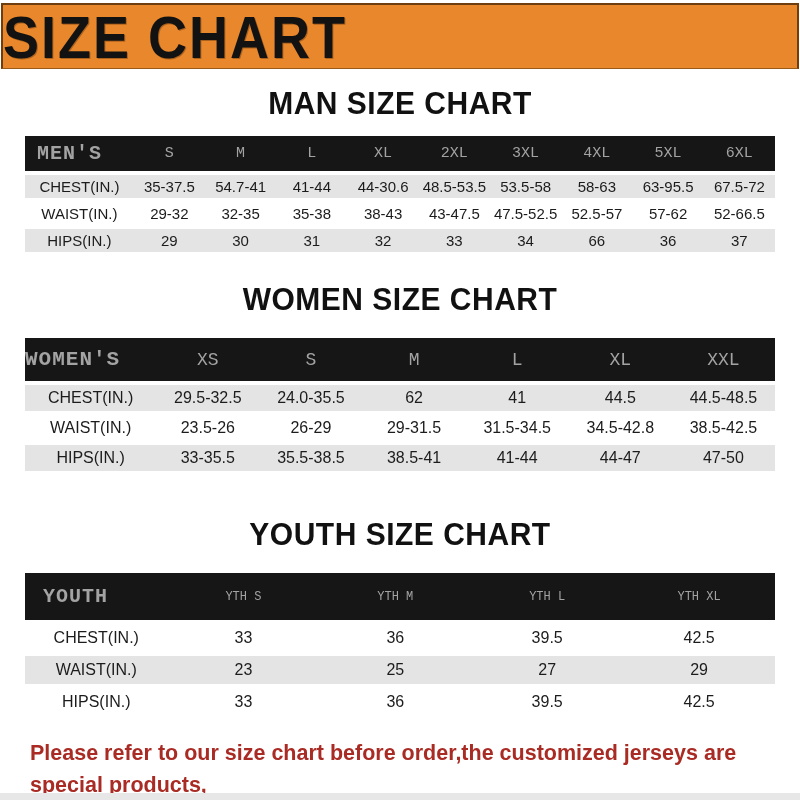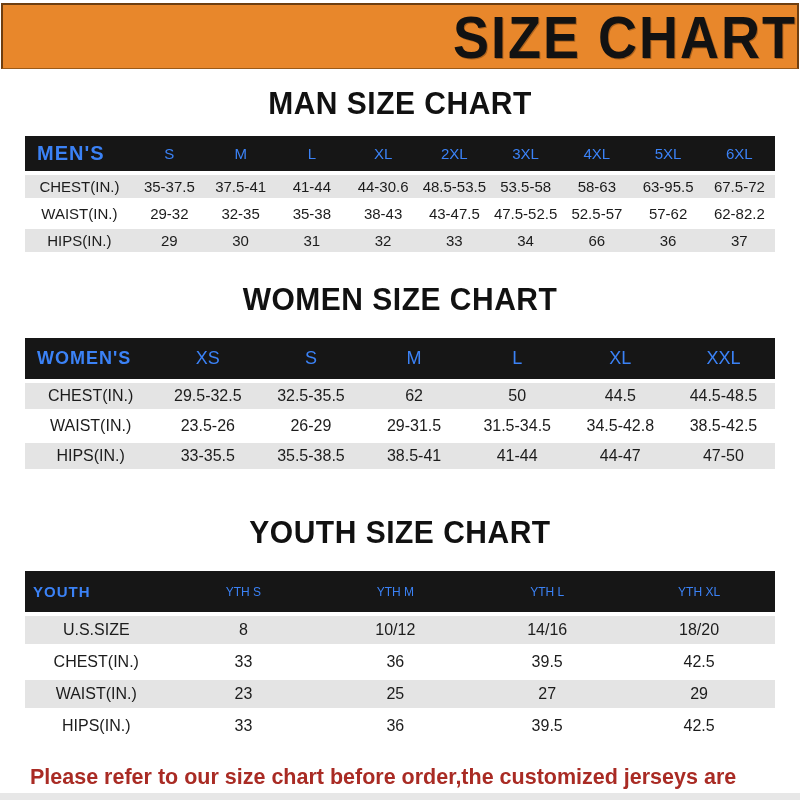--- a/index.html
+++ b/index.html
@@ -11,21 +11,21 @@
   }
   
   .banner {
     margin: 3px 1px 0 1px;
     height: 66px;
     background: #E8872B;
     border: 2px solid #6e3e10;
     border-bottom: 1px solid #9a5a18;
     display: flex;
     align-items: center;
-    justify-content: flex-end;
+    justify-content: flex-start;
   }
   .banner h1 {
     font-size: 54px;
     font-weight: bold;
     letter-spacing: 2px;
     color: #121212;
     line-height: 1;
     transform: scaleY(1.08);
     text-shadow: 1px 1px 0 rgba(60,30,0,0.35);
   }
@@ -47,48 +47,49 @@
   .wrap-women { margin-top: 17px; }
   .wrap-youth { margin-top: 18px; }
   table.size-table {
     width: 100%;
     table-layout: fixed;
     border-collapse: separate;
     border-spacing: 0 4px;
   }
   table.size-table th {
     background: #161616;
-    color: #3b82f6;
+    color: #a3a3a3;
     font-weight: normal;
     text-align: center;
     white-space: nowrap;
+    font-family: Liberation Mono, monospace;
   }
   table.size-table th:first-child {
     text-align: left;
     font-weight: bold;
     letter-spacing: 1px;
   }
   table.size-table td {
     text-align: center;
     color: #1c1c1c;
     white-space: nowrap;
     background: #ffffff;
   }
   table.size-table tr.alt td { background: #E4E4E4; }
   
   .wrap-man th { font-size: 15px; padding: 6px 0; }
   .wrap-man th:first-child { font-size: 20px; padding-left: 12px; width: 14.5%; }
   .wrap-man td { font-size: 15px; padding: 3px 0; }
 
   .wrap-women th { font-size: 18px; padding: 10px 0; }
-  .wrap-women th:first-child { font-size: 18px; padding-left: 12px; width: 17.5%; }
+  .wrap-women th:first-child { font-size: 21px; width: 17.5%; }
   .wrap-women td { font-size: 16px; padding: 4px 0; }
 
   .wrap-youth th { font-size: 12px; padding: 12px 0; }
-  .wrap-youth th:first-child { font-size: 15px; padding-left: 8px; width: 19%; letter-spacing: 2px; }
+  .wrap-youth th:first-child { font-size: 20px; padding-left: 18px; width: 19%; letter-spacing: 2px; }
   .wrap-youth td { font-size: 16px; padding: 5px 0; }
   
   .footer {
     margin: 17px 0 0 30px;
     color: #A92B24;
     font-size: 21.5px;
     line-height: 31px;
     font-weight: bold;
     transform: scaleY(1.04);
     transform-origin: top left;
@@ -121,40 +122,40 @@
           <th>3XL</th>
           <th>4XL</th>
           <th>5XL</th>
           <th>6XL</th>
         </tr>
       </thead>
       <tbody>
         <tr class="alt">
           <td>CHEST(IN.)</td>
           <td>35-37.5</td>
-          <td>37.5-41</td>
+          <td>54.7-41</td>
           <td>41-44</td>
           <td>44-30.6</td>
           <td>48.5-53.5</td>
           <td>53.5-58</td>
           <td>58-63</td>
           <td>63-95.5</td>
           <td>67.5-72</td>
         </tr>
         <tr>
           <td>WAIST(IN.)</td>
           <td>29-32</td>
           <td>32-35</td>
           <td>35-38</td>
           <td>38-43</td>
           <td>43-47.5</td>
           <td>47.5-52.5</td>
           <td>52.5-57</td>
           <td>57-62</td>
-          <td>62-82.2</td>
+          <td>52-66.5</td>
         </tr>
         <tr class="alt">
           <td>HIPS(IN.)</td>
           <td>29</td>
           <td>30</td>
           <td>31</td>
           <td>32</td>
           <td>33</td>
           <td>34</td>
           <td>66</td>
@@ -176,23 +177,23 @@
           <th>M</th>
           <th>L</th>
           <th>XL</th>
           <th>XXL</th>
         </tr>
       </thead>
       <tbody>
         <tr class="alt">
           <td>CHEST(IN.)</td>
           <td>29.5-32.5</td>
-          <td>32.5-35.5</td>
+          <td>24.0-35.5</td>
           <td>62</td>
-          <td>50</td>
+          <td>41</td>
           <td>44.5</td>
           <td>44.5-48.5</td>
         </tr>
         <tr>
           <td>WAIST(IN.)</td>
           <td>23.5-26</td>
           <td>26-29</td>
           <td>29-31.5</td>
           <td>31.5-34.5</td>
           <td>34.5-42.8</td>
@@ -217,27 +218,20 @@
       <thead>
         <tr>
           <th>YOUTH</th>
           <th>YTH S</th>
           <th>YTH M</th>
           <th>YTH L</th>
           <th>YTH XL</th>
         </tr>
       </thead>
       <tbody>
-        <tr class="alt">
-          <td>U.S.SIZE</td>
-          <td>8</td>
-          <td>10/12</td>
-          <td>14/16</td>
-          <td>18/20</td>
-        </tr>
         <tr>
           <td>CHEST(IN.)</td>
           <td>33</td>
           <td>36</td>
           <td>39.5</td>
           <td>42.5</td>
         </tr>
         <tr class="alt">
           <td>WAIST(IN.)</td>
           <td>23</td>

